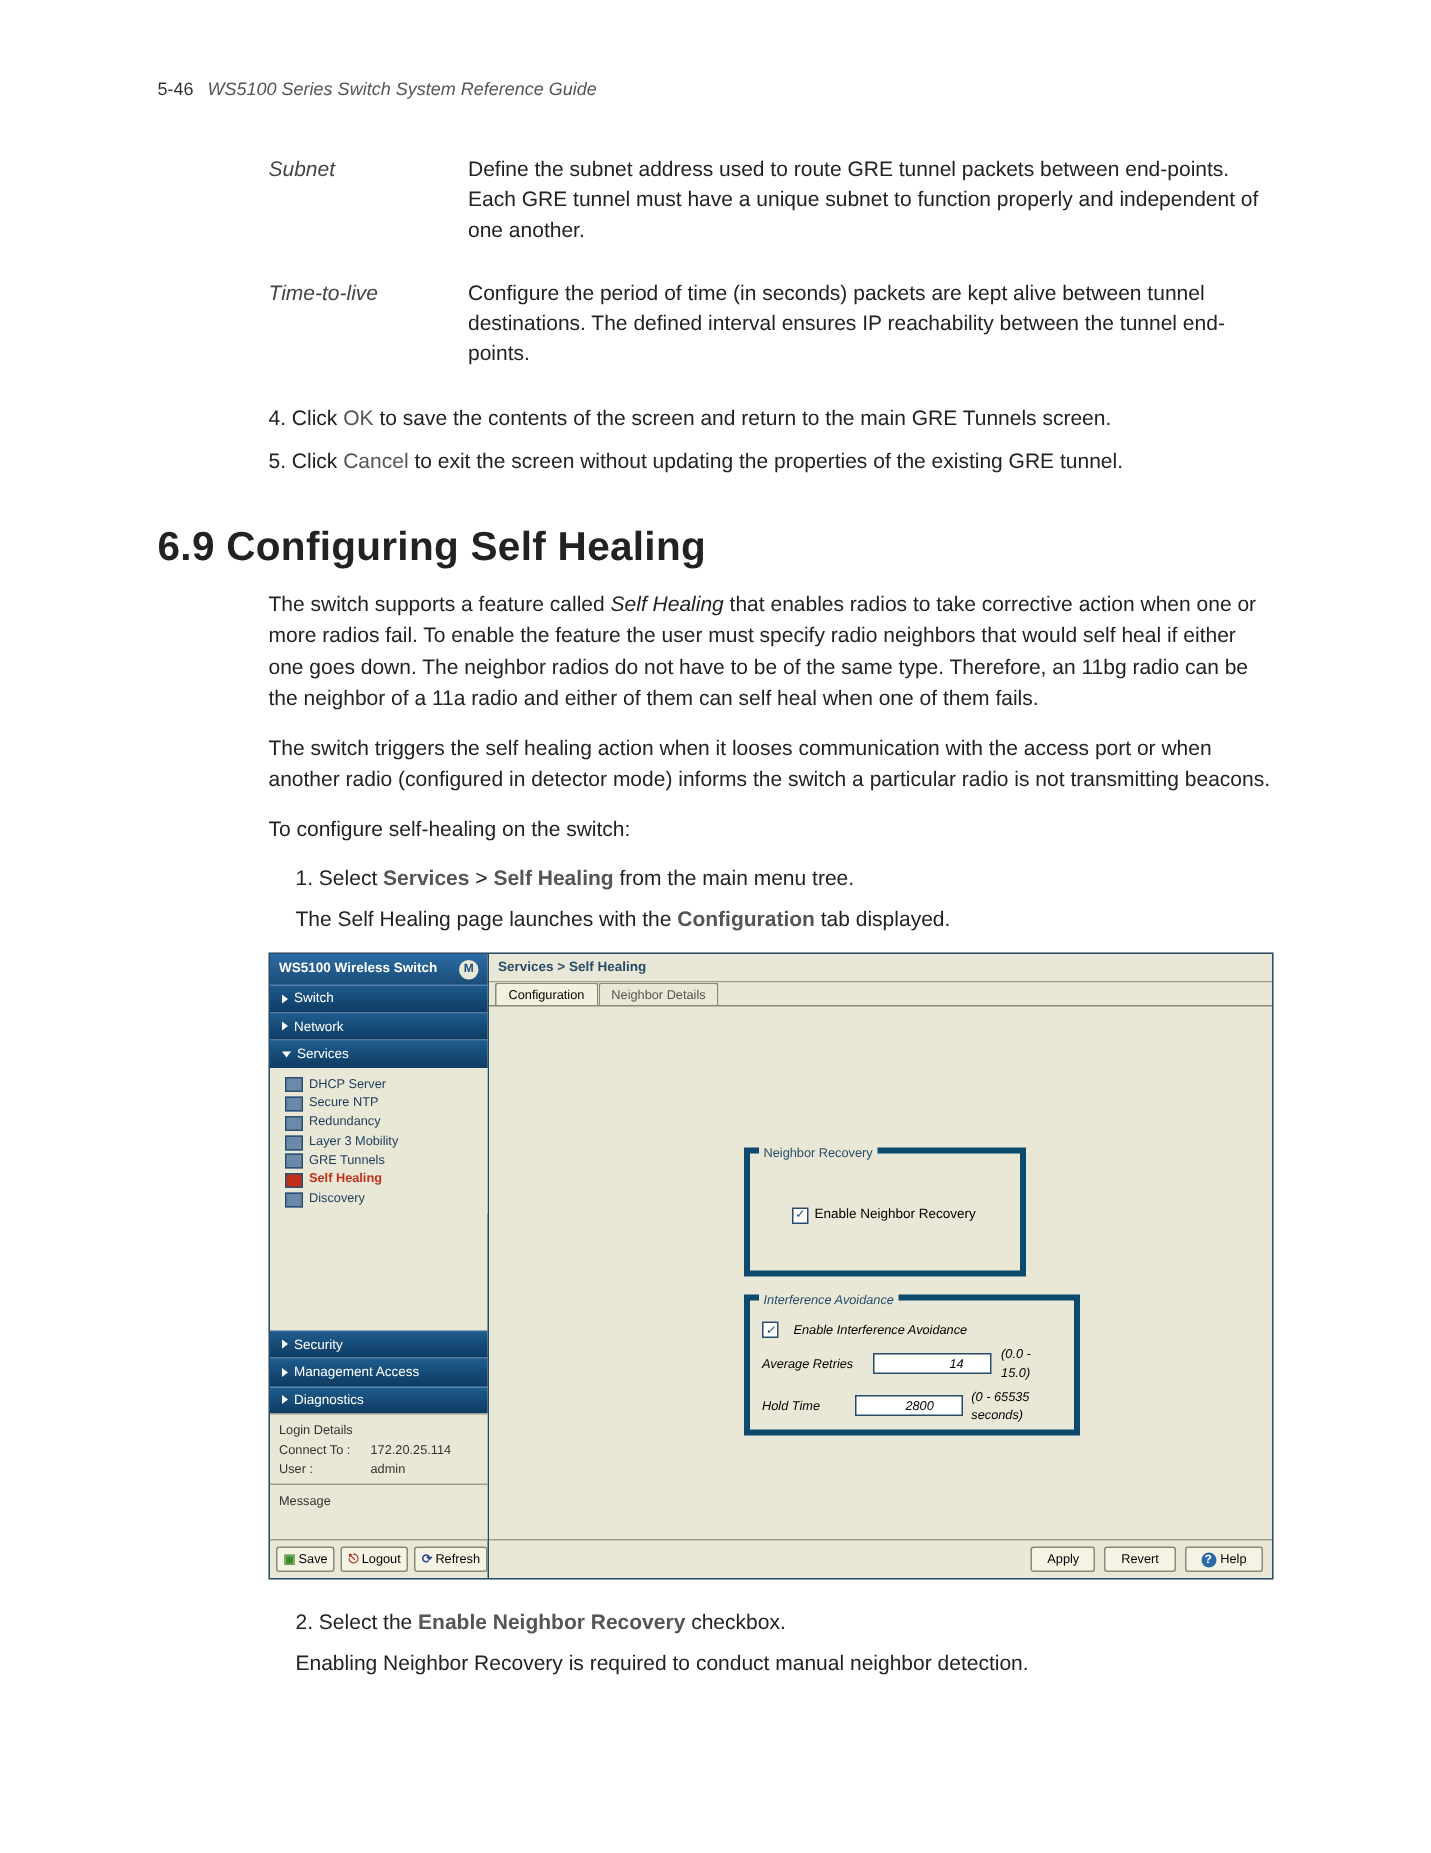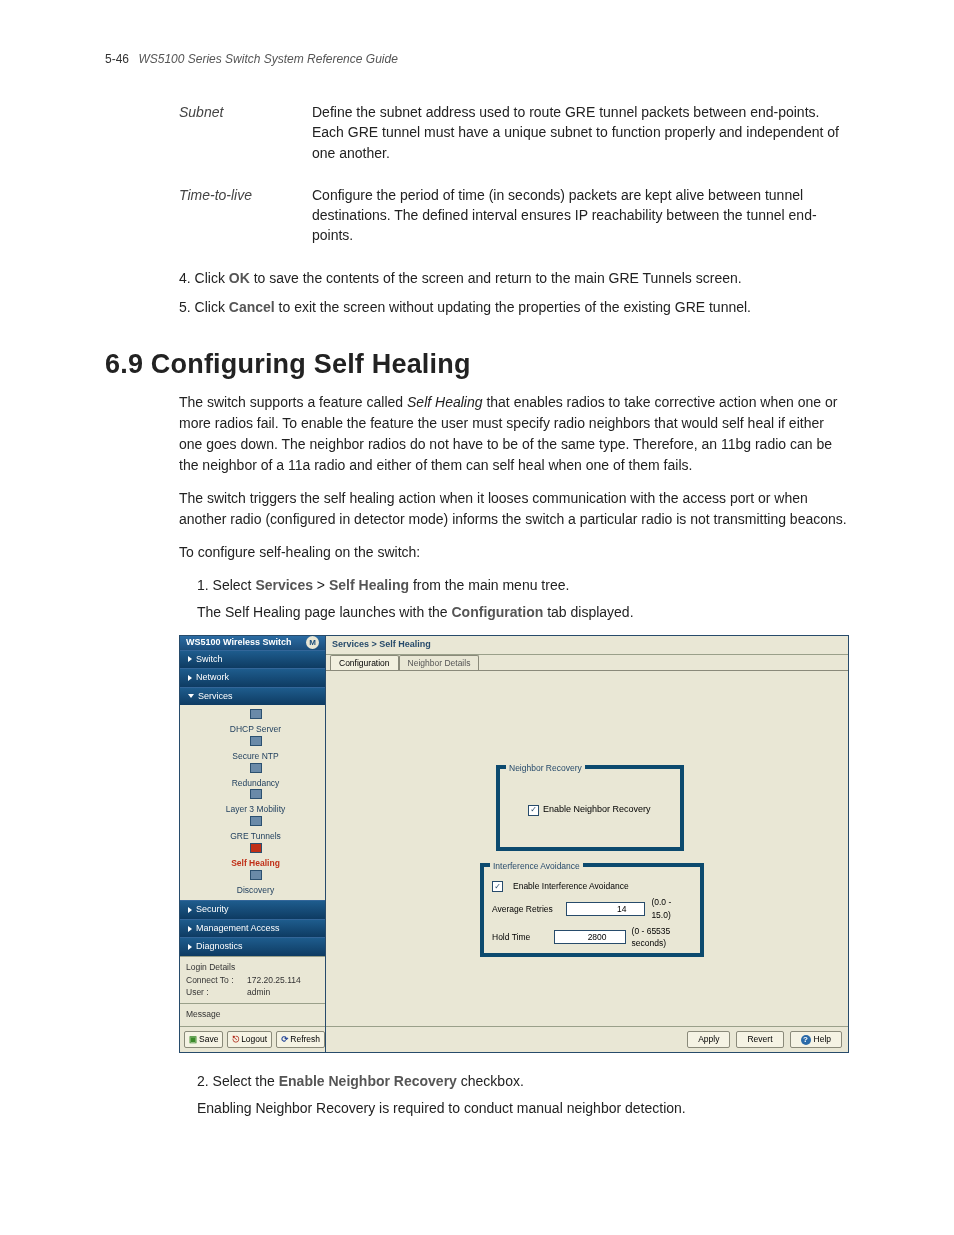--- a/index.html
+++ b/index.html
@@ -44,21 +44,21 @@
     color: #444;
   }
   .defdesc { flex: 1; color: #222; }
 
   .numlist {
     margin-left: 74px;
     font-size: 14px;
     line-height: 1.55;
   }
   .numitem { margin-bottom: 8px; }
-  .numitem .bold { font-weight: bold; color: #555; }
+  .numitem .bold { font-weight: normal; color: #555; }
 
   h2.section {
     font-family: "Arial Narrow", Arial, sans-serif;
     font-weight: bold;
     font-size: 27px;
     color: #222;
     margin: 30px 0 12px 0;
     letter-spacing: 0.2px;
   }
   .body {
@@ -119,21 +119,21 @@
     display:flex;align-items:center;gap:4px;
   }
   .navitem .tri {
     width:0;height:0;border-top:3px solid transparent;border-bottom:3px solid transparent;border-left:4px solid #fff;
   }
   .navitem.open .tri { border-left:none;border-top:4px solid #fff;border-right:3px solid transparent;border-left:3px solid transparent;border-bottom:none; }
   .subtree {
     background:#e9e7d5;color:#1b3b5b;padding:4px 4px 4px 10px;
     font-size:8.5px;line-height:1.5;
   }
-  .subtree div{display:flex;align-items:center;gap:4px;flex-direction:column;}
+  .subtree div{display:flex;align-items:flex-end;gap:4px;}
   .subtree .ico{width:10px;height:8px;background:#6a8aa8;border:1px solid #2b5070;}
   .subtree .sel{color:#c03018;font-weight:bold;}
   .spacer{flex:1;}
   .panel {
     background:#e9e7d5;border-top:1px solid #9aa08a;padding:4px 6px;font-size:8.5px;color:#333;
   }
   .panel .row{display:flex;gap:6px;}
   .btnrow{display:flex;gap:4px;padding:4px;border-top:1px solid #9aa08a;}
   .minibtn{
     border:1px solid #8a8a7a;background:#f5f3e4;padding:1px 4px;font-size:8.5px;border-radius:2px;
@@ -325,21 +325,21 @@
           <div class="tab inactive">Neighbor Details</div>
         </div>
         <div class="content">
           <div class="group" style="left:170px;top:94px;width:180px;height:78px;">
             <div class="legend">Neighbor Recovery</div>
             <div style="position:absolute;top:34px;left:28px;display:flex;align-items:center;">
               <span class="chk">✓</span>
               <span>Enable Neighbor Recovery</span>
             </div>
           </div>
-          <div class="group" style="left:154px;top:192px;width:200px;height:70px;padding:10px 8px 6px 8px;">
+          <div class="group" style="left:170px;top:192px;width:200px;height:70px;padding:10px 8px 6px 8px;font-style:italic;">
             <div class="legend">Interference Avoidance</div>
             <div class="field">
               <span class="chk">✓</span>
               <span>Enable Interference Avoidance</span>
             </div>
             <div class="field">
               <span style="width:70px;">Average Retries</span>
               <span class="inp">14</span>
               <span>(0.0 - 15.0)</span>
             </div>

